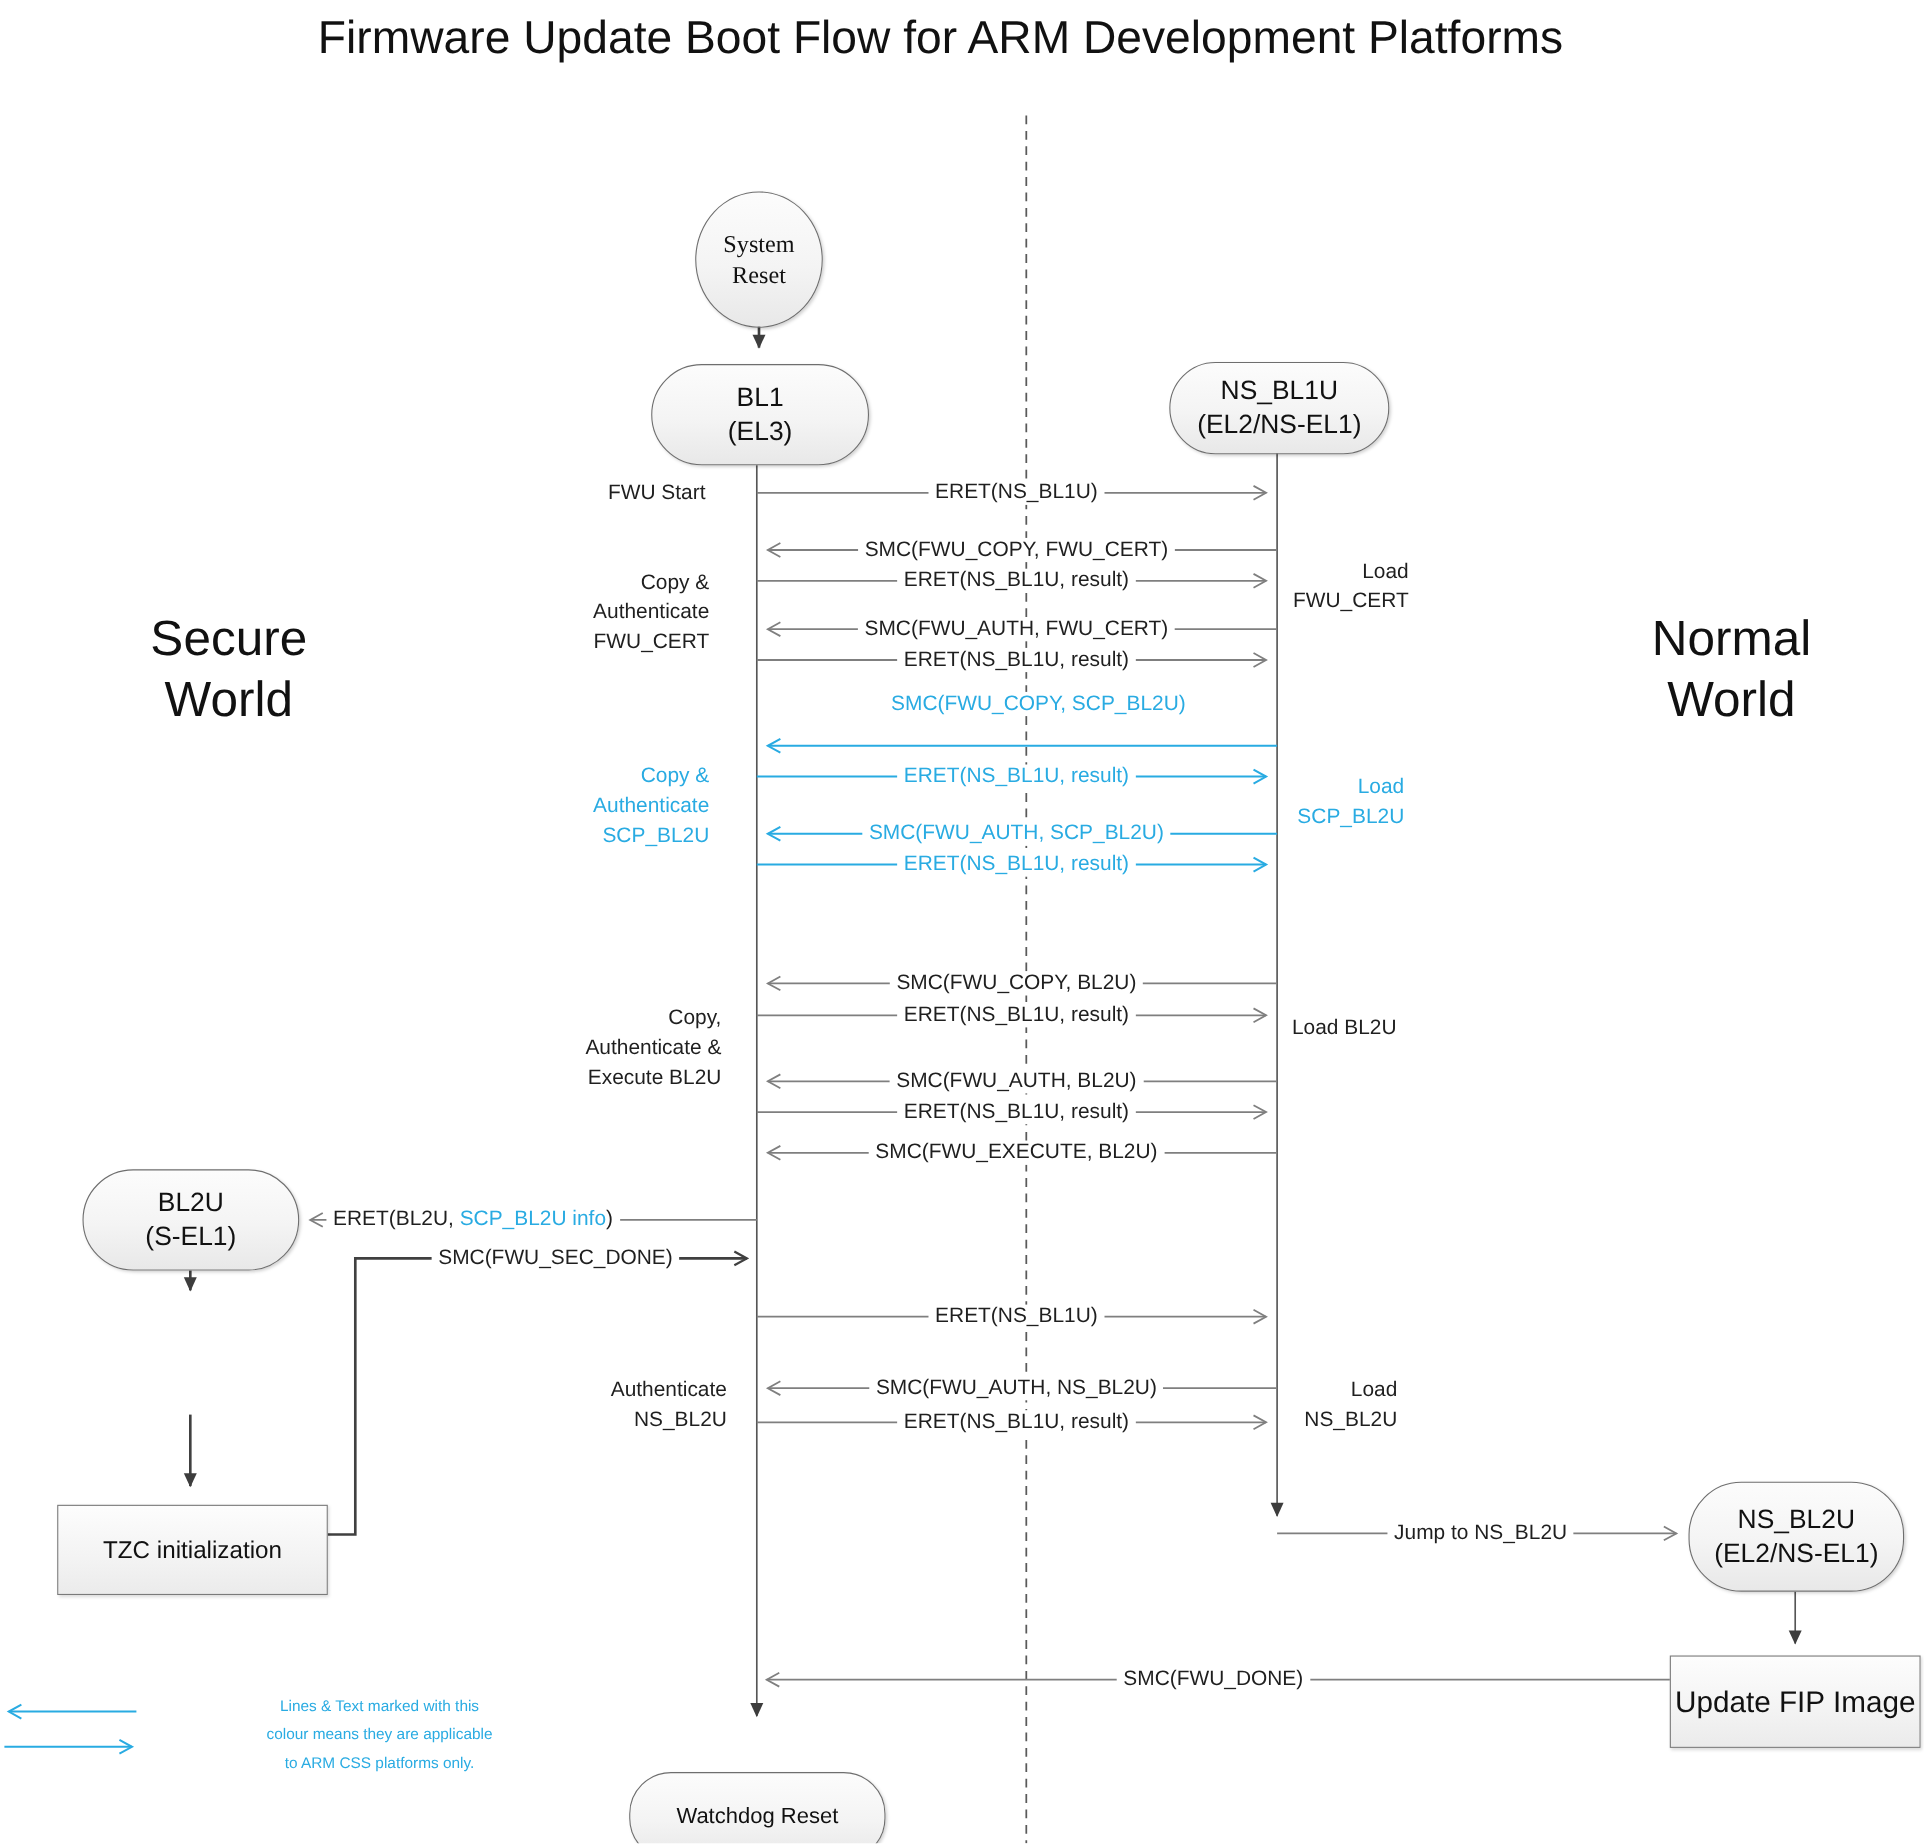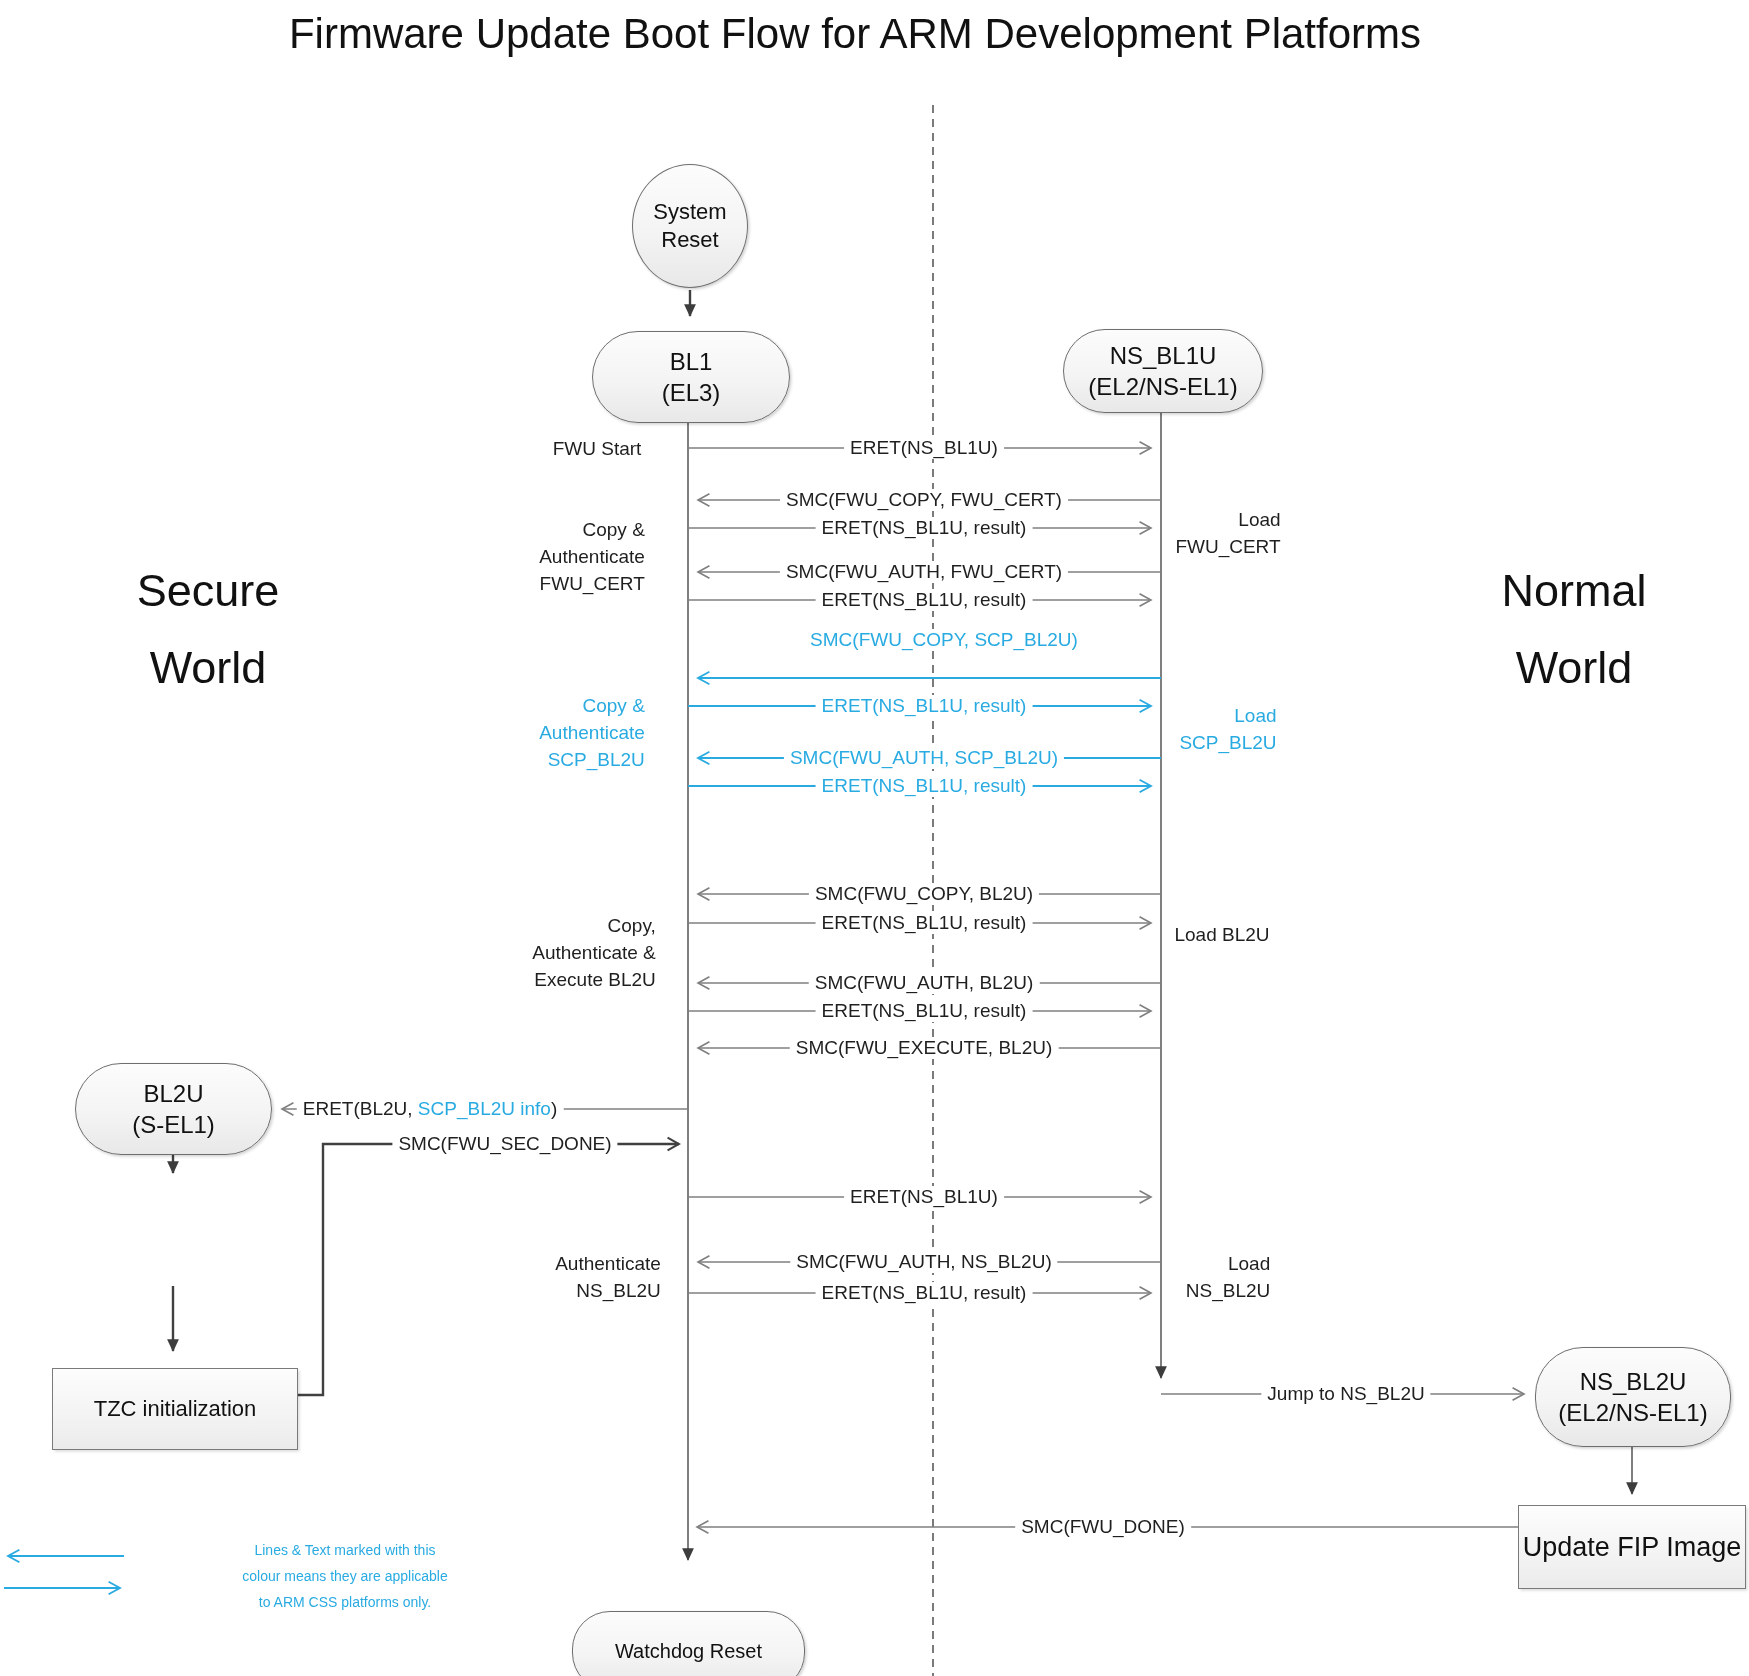--- a/index.html
+++ b/index.html
@@ -18,21 +18,21 @@
   .lg { stroke:var(--line-gray); stroke-width:1.6; fill:none; }
   .lb { stroke:var(--accent-blue); stroke-width:1.8; fill:none; }
   .ld { stroke:var(--line-dark); stroke-width:2.4; fill:none; }
   .lt { stroke:#555555; stroke-width:1.5; fill:none; }
   .title {
     position:absolute; left:80px; top:10px; width:1550px; text-align:center;
     font-size:42px; letter-spacing:0px; color:#111;
   }
   .world {
     position:absolute; transform:translateX(-50%); text-align:center;
-    font-size:45px; line-height:77px; white-space:pre-line; color:#111;
+    font-size:45px; line-height:56px; white-space:pre-line; color:#111;
   }
   .node {
     position:absolute; box-sizing:border-box;
     border:1.5px solid #6e6e6e; border-radius:46px;
     background:linear-gradient(180deg,#fcfcfc 0%,#f4f4f4 55%,#e8e8e8 100%);
     box-shadow:1.5px 1.5px 3px rgba(0,0,0,0.18);
     display:flex; align-items:center; justify-content:center; text-align:center;
     font-size:24px; line-height:31px; white-space:pre-line; color:#111;
   }
   .ellipse { border-radius:50%; font-size:22px; line-height:28px; }
@@ -122,21 +122,21 @@
     <line class="lb" x1="124" y1="1556" x2="8" y2="1556" stroke-width="1.6" marker-end="url(#cb)"></line>
     <line class="lb" x1="4" y1="1588" x2="120" y2="1588" stroke-width="1.6" marker-end="url(#cb)"></line>
   </svg>
 
   <div class="title">Firmware Update Boot Flow for ARM Development Platforms</div>
   <div class="world" style="left:208px; top:552px;">Secure
 World</div>
   <div class="world" style="left:1574px; top:552px;">Normal
 World</div>
 
-  <div class="node ellipse" style="left:632px; top:164px; width:116px; height:124px;">System
+  <div class="node ellipse" style="left:632px; top:174px; width:116px; height:124px;font-family:Liberation Serif, serif;">System
 Reset</div>
   <div class="node" style="left:592px; top:331px; width:198px; height:92px;">BL1
 (EL3)</div>
   <div class="node" style="left:1063px; top:329px; width:200px; height:84px; border-radius:42px;">NS_BL1U
 (EL2/NS-EL1)</div>
   <div class="node" style="left:75px; top:1063px; width:197px; height:92px;">BL2U
 (S-EL1)</div>
   <div class="node" style="left:1535px; top:1347px; width:196px; height:100px; border-radius:48px;">NS_BL2U
 (EL2/NS-EL1)</div>
   <div class="node" style="left:572px; top:1611px; width:233px; height:80px; border-radius:38px; font-size:20px;">Watchdog Reset</div>

